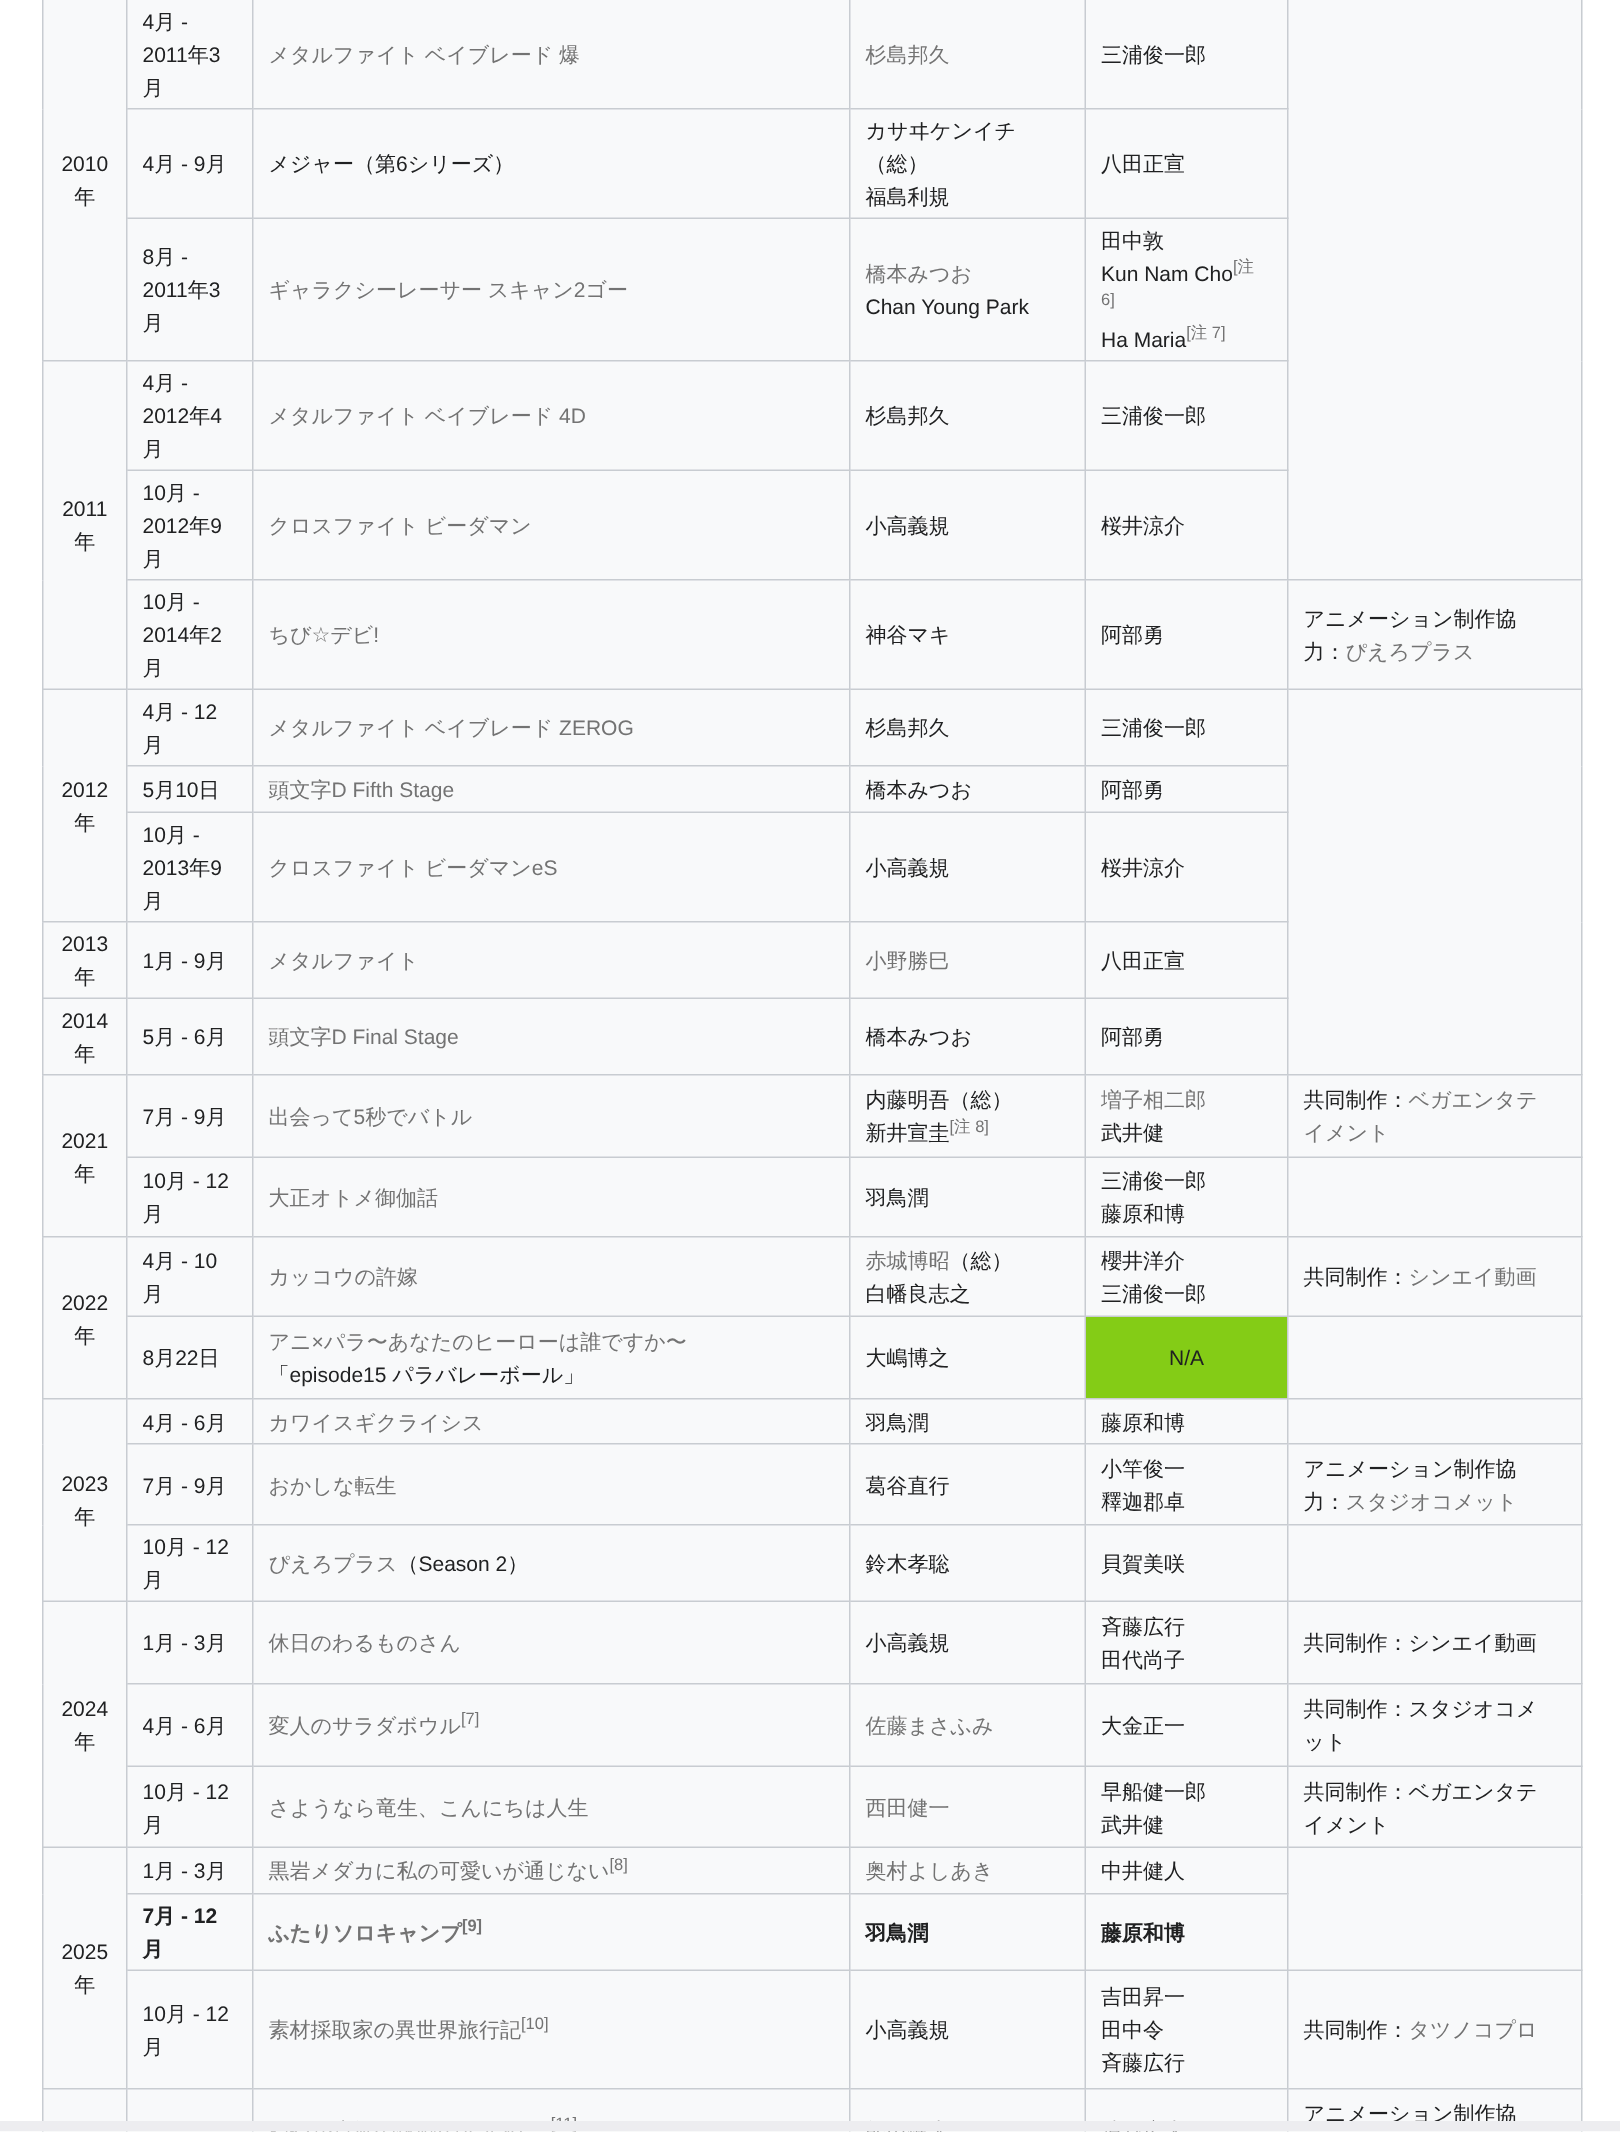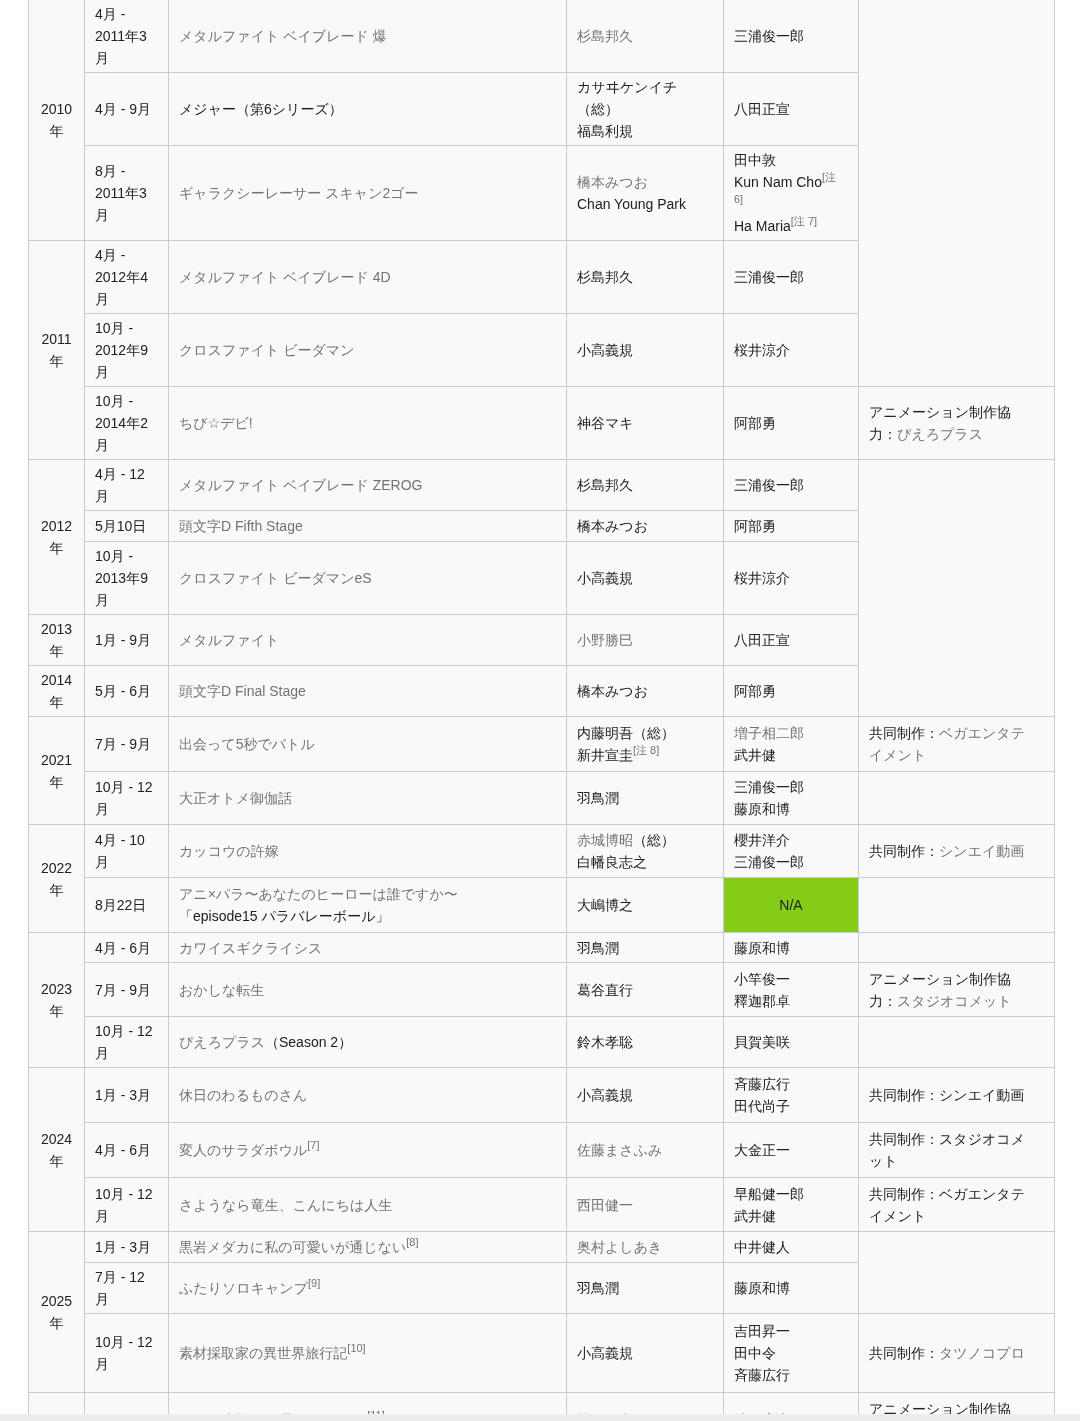--- a/index.html
+++ b/index.html
@@ -217,21 +217,21 @@
 イメント</span></td>
         </tr>
         <tr style="height: 31px;">
           <td class="c-year" rowspan="3"><span>2025年</span></td>
           <td class="c-period"><span>1月 - 3月</span></td>
           <td class="c-title"><a class="lnk">黒岩メダカに私の可愛いが通じない</a><sup><a class="lnk">[8]</a></sup></td>
           <td class="c-director"><a class="lnk">奥村よしあき</a></td>
           <td class="c-producer"><span>中井健人</span></td>
           <td class="c-note" rowspan="2"></td>
         </tr>
-        <tr style="height: 30px;">
+        <tr style="height: 30px; font-weight: bold;">
           <td class="c-period"><span>7月 - 12月</span></td>
           <td class="c-title"><a class="lnk">ふたりソロキャンプ</a><sup><a class="lnk">[9]</a></sup></td>
           <td class="c-director"><span>羽鳥潤</span></td>
           <td class="c-producer"><span>藤原和博</span></td>
         </tr>
         <tr style="height: 79px;">
           <td class="c-period"><span>10月 - 12月</span></td>
           <td class="c-title"><a class="lnk">素材採取家の異世界旅行記</a><sup><a class="lnk">[10]</a></sup></td>
           <td class="c-director"><span>小高義規</span></td>
           <td class="c-producer"><span>吉田昇一

